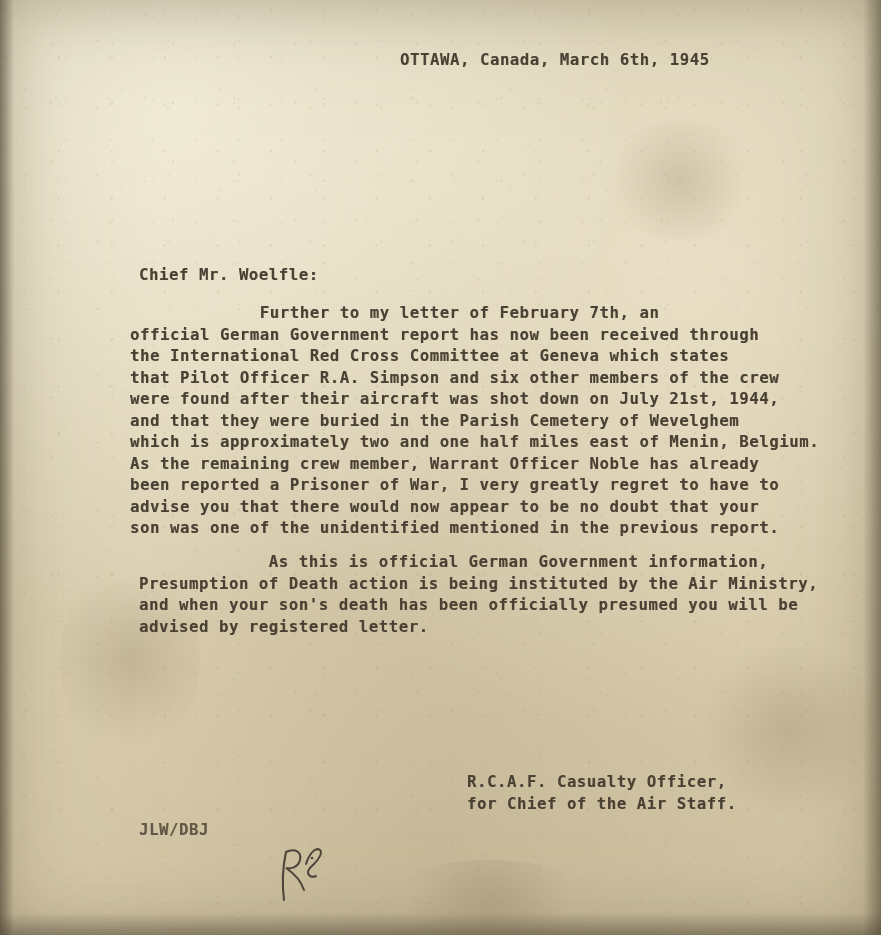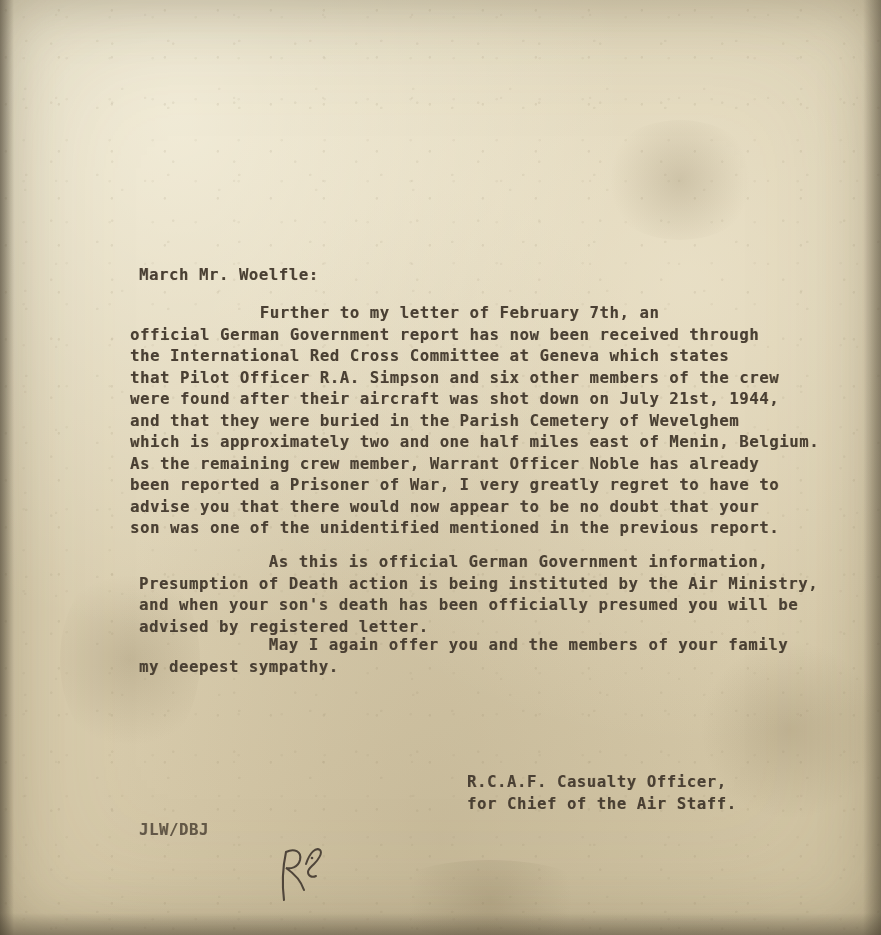--- a/index.html
+++ b/index.html
@@ -109,43 +109,42 @@
 </head>
 <body>
 
 <div id="page">
 
   <div id="smudge1" class="smudge"></div>
   <div id="smudge2" class="smudge"></div>
   <div id="smudge3" class="smudge"></div>
   <div id="smudge4" class="smudge"></div>
 
+  <div id="datetime" class="typed">OTTAWA, Canada, March 6th, 1945</div>
 
 
-  <div id="salutation" class="typed">March Mr. Woelfle:</div>
+  <div id="salutation" class="typed">Chief Mr. Woelfle:</div>
 
   <div id="para1" class="typed">             Further to my letter of February 7th, an
 official German Government report has now been received through
 the International Red Cross Committee at Geneva which states
 that Pilot Officer R.A. Simpson and six other members of the crew
 were found after their aircraft was shot down on July 21st, 1944,
 and that they were buried in the Parish Cemetery of Wevelghem
 which is approximately two and one half miles east of Menin, Belgium.
 As the remaining crew member, Warrant Officer Noble has already
 been reported a Prisoner of War, I very greatly regret to have to
 advise you that there would now appear to be no doubt that your
 son was one of the unidentified mentioned in the previous report.</div>
 
   <div id="para2" class="typed">             As this is official German Government information,
 Presumption of Death action is being instituted by the Air Ministry,
 and when your son's death has been officially presumed you will be
 advised by registered letter.</div>
 
-  <div id="para3" class="typed">             May I again offer you and the members of your family
-my deepest sympathy.</div>
 
 
   <div id="signature-block" class="typed">R.C.A.F. Casualty Officer,
 for Chief of the Air Staff.</div>
 
   <div id="initials" class="typed faint">JLW/DBJ</div>
 
   <div id="ink-signature">
     <svg width="60" height="70" viewBox="0 0 60 70" fill="none" xmlns="http://www.w3.org/2000/svg">
       <path d="M12 62 C10 46 11 28 14 14 C22 10 30 13 28 22 C26 30 18 31 14 30 C20 34 28 40 32 52" stroke="#4e443a" stroke-width="2.1" stroke-linecap="round" fill="none"></path>

